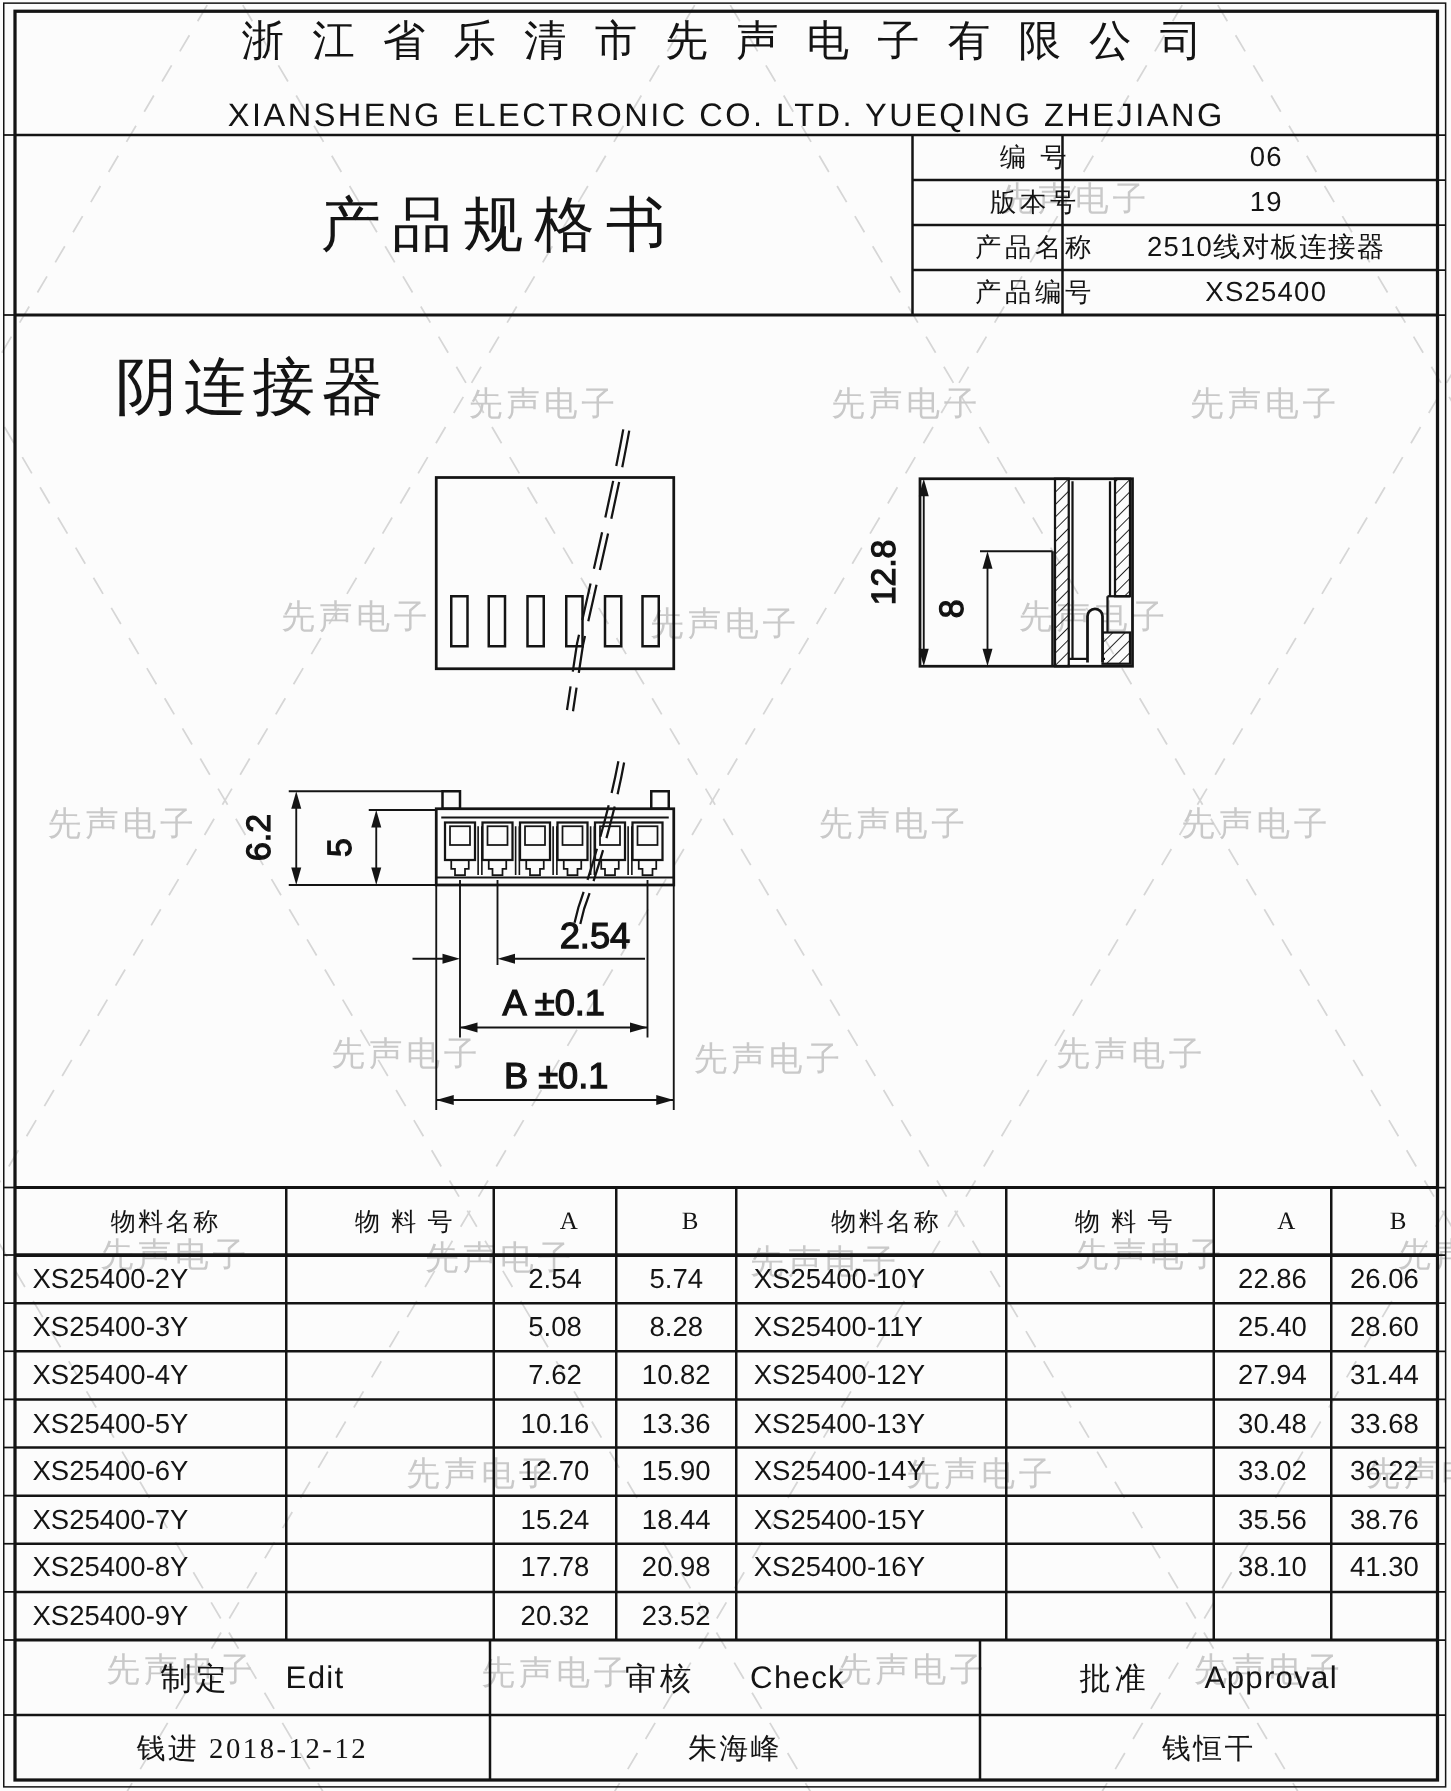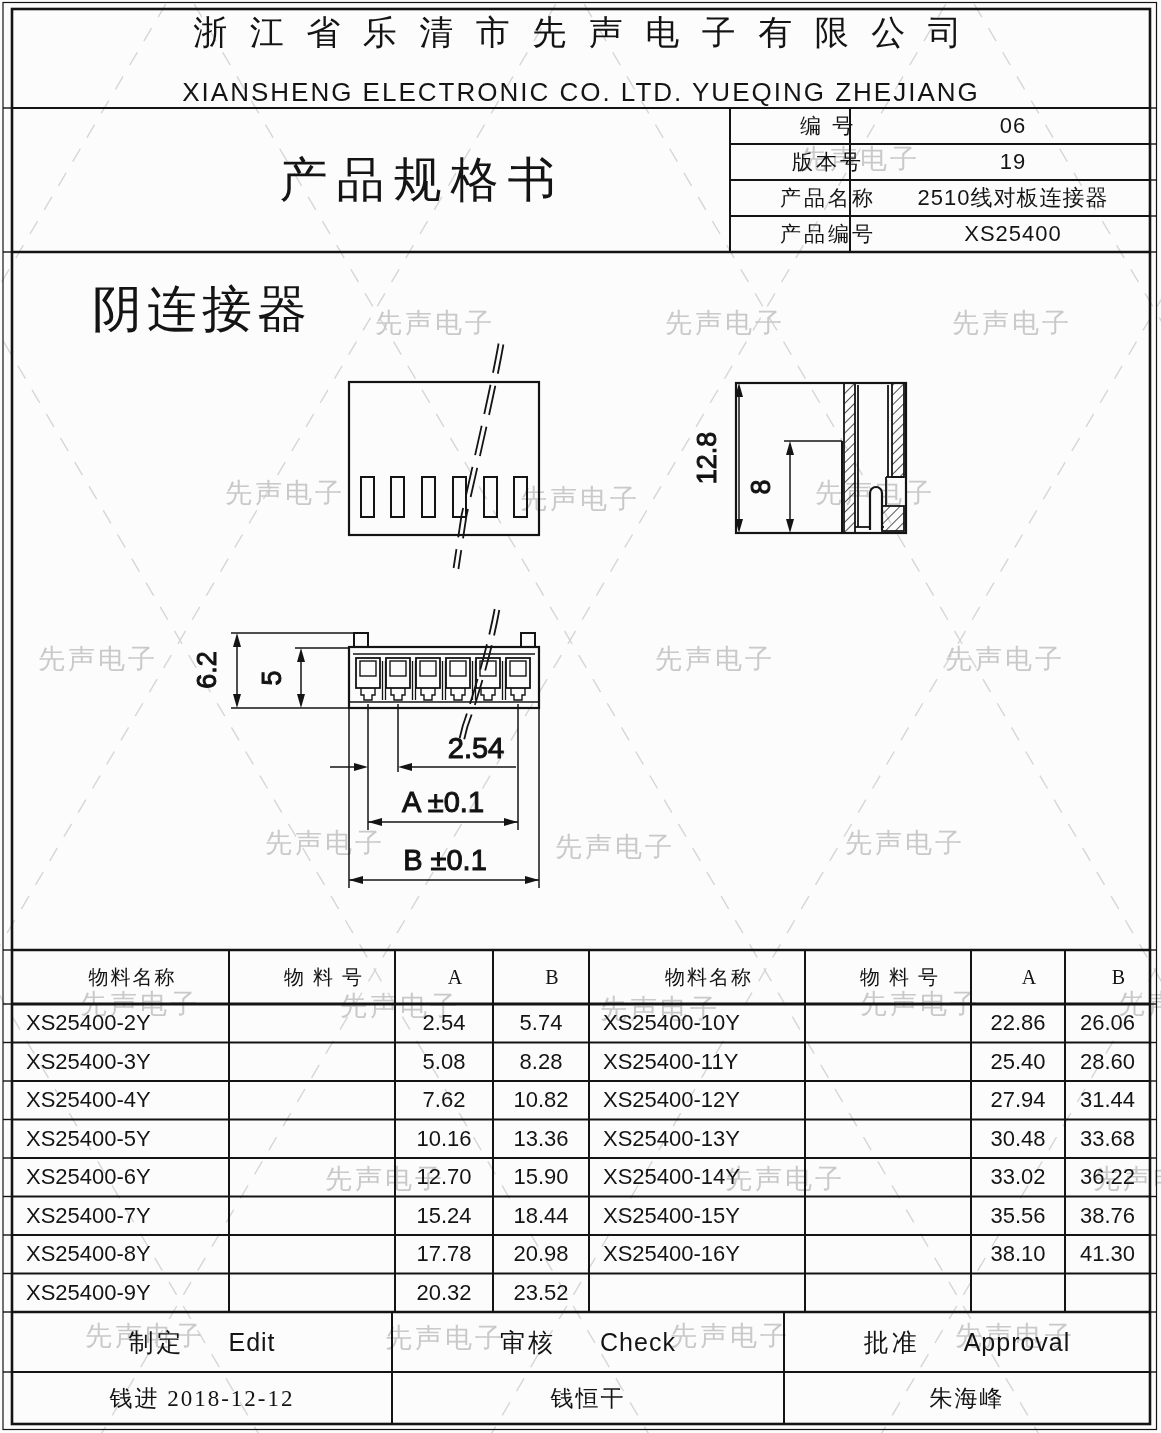--- a/index.html
+++ b/index.html
@@ -10,21 +10,21 @@
   .wm{fill:#c9c9c9;font-size:27px;letter-spacing:3px;font-family:"Liberation Sans","DejaVu Sans",sans-serif;}
   .dim{fill:#111;font-size:27px;font-family:"Liberation Sans","DejaVu Sans",sans-serif;}
   .dimb{fill:#111;font-size:29px;font-family:"Liberation Sans","DejaVu Sans",sans-serif;}
 
   
   .company{left:12px;top:9px;width:1138px;height:99px;display:flex;flex-direction:column;
            align-items:center;justify-content:center;gap:21px;}
   .company-cn{font-family:"Liberation Serif","DejaVu Serif",serif;font-size:34px;letter-spacing:7px;white-space:nowrap;}
   .company-en{font-size:26px;letter-spacing:2px;white-space:nowrap;}
 
-  .doc-title{left:28px;top:108px;width:788px;height:144px;display:flex;align-items:center;justify-content:center;
+  .doc-title{left:5px;top:108px;width:788px;height:144px;display:flex;align-items:center;justify-content:center;
              font-family:"Liberation Serif","DejaVu Serif",serif;font-size:48px;letter-spacing:9px;}
 
   .info-grid{left:730px;top:108px;width:420px;height:144px;display:grid;
              grid-template-columns:120px 300px;grid-auto-rows:36px;padding-left:38px;}
   .i-label{display:flex;align-items:center;justify-content:center;
            font-family:"Liberation Serif","DejaVu Serif",serif;font-size:21px;letter-spacing:3px;}
   .i-value{display:flex;align-items:center;justify-content:center;padding-right:50px;font-size:22px;letter-spacing:1px;}
 
   .drawing-title{left:92px;top:256px;font-family:"Liberation Serif","DejaVu Serif",serif;
                  font-size:50px;letter-spacing:5px;margin-top:20px;}
@@ -409,17 +409,17 @@
     </div>
     <div class="f-label">
       <span class="cn">审核</span>
       <span class="en">Check</span>
     </div>
     <div class="f-label">
       <span class="cn">批准</span>
       <span class="en">Approval</span>
     </div>
     <div class="f-value">钱进  2018-12-12</div>
+    <div class="f-value">朱海峰</div>
     <div class="f-value">钱恒干</div>
-    <div class="f-value">朱海峰</div>
   </div>
 
 </div>
 
 </body></html>

